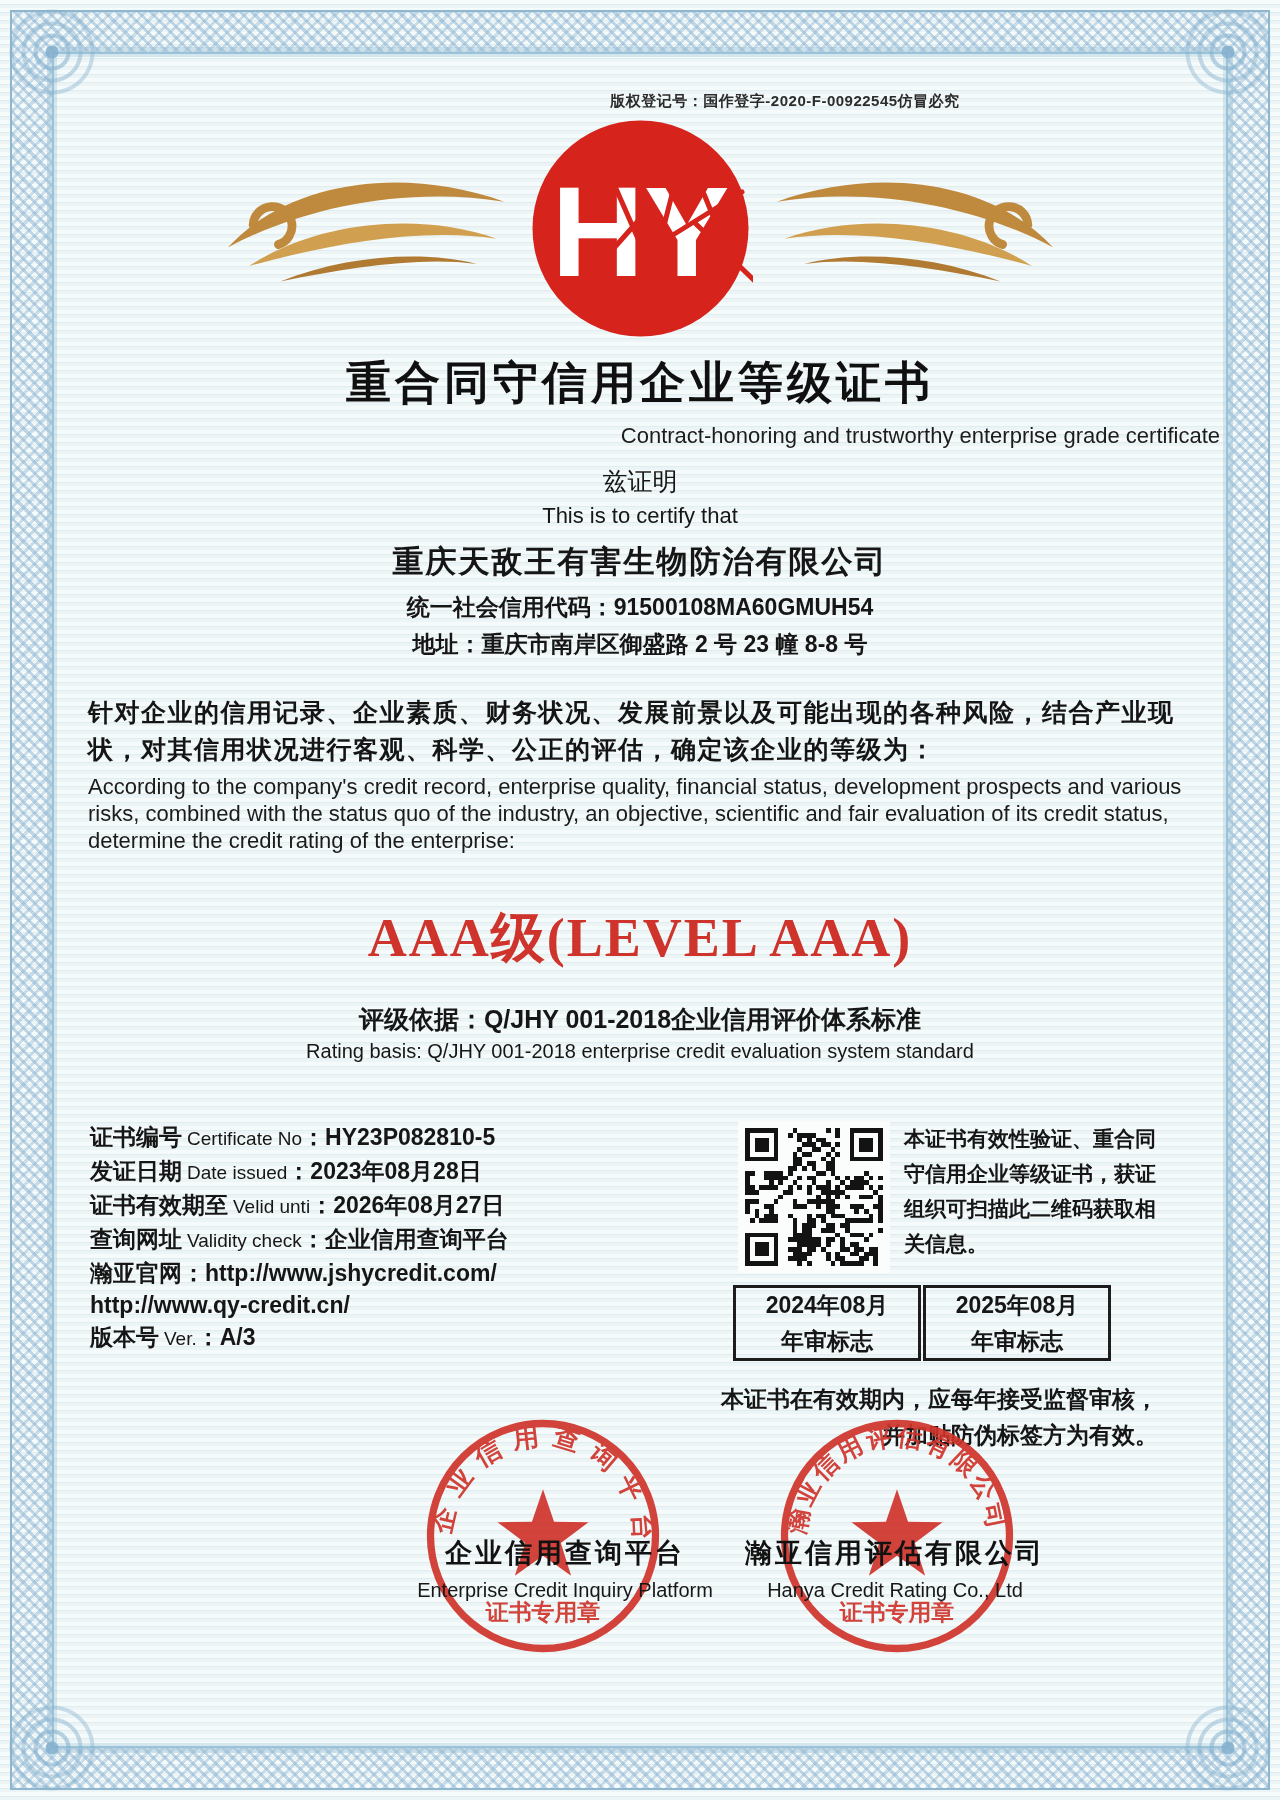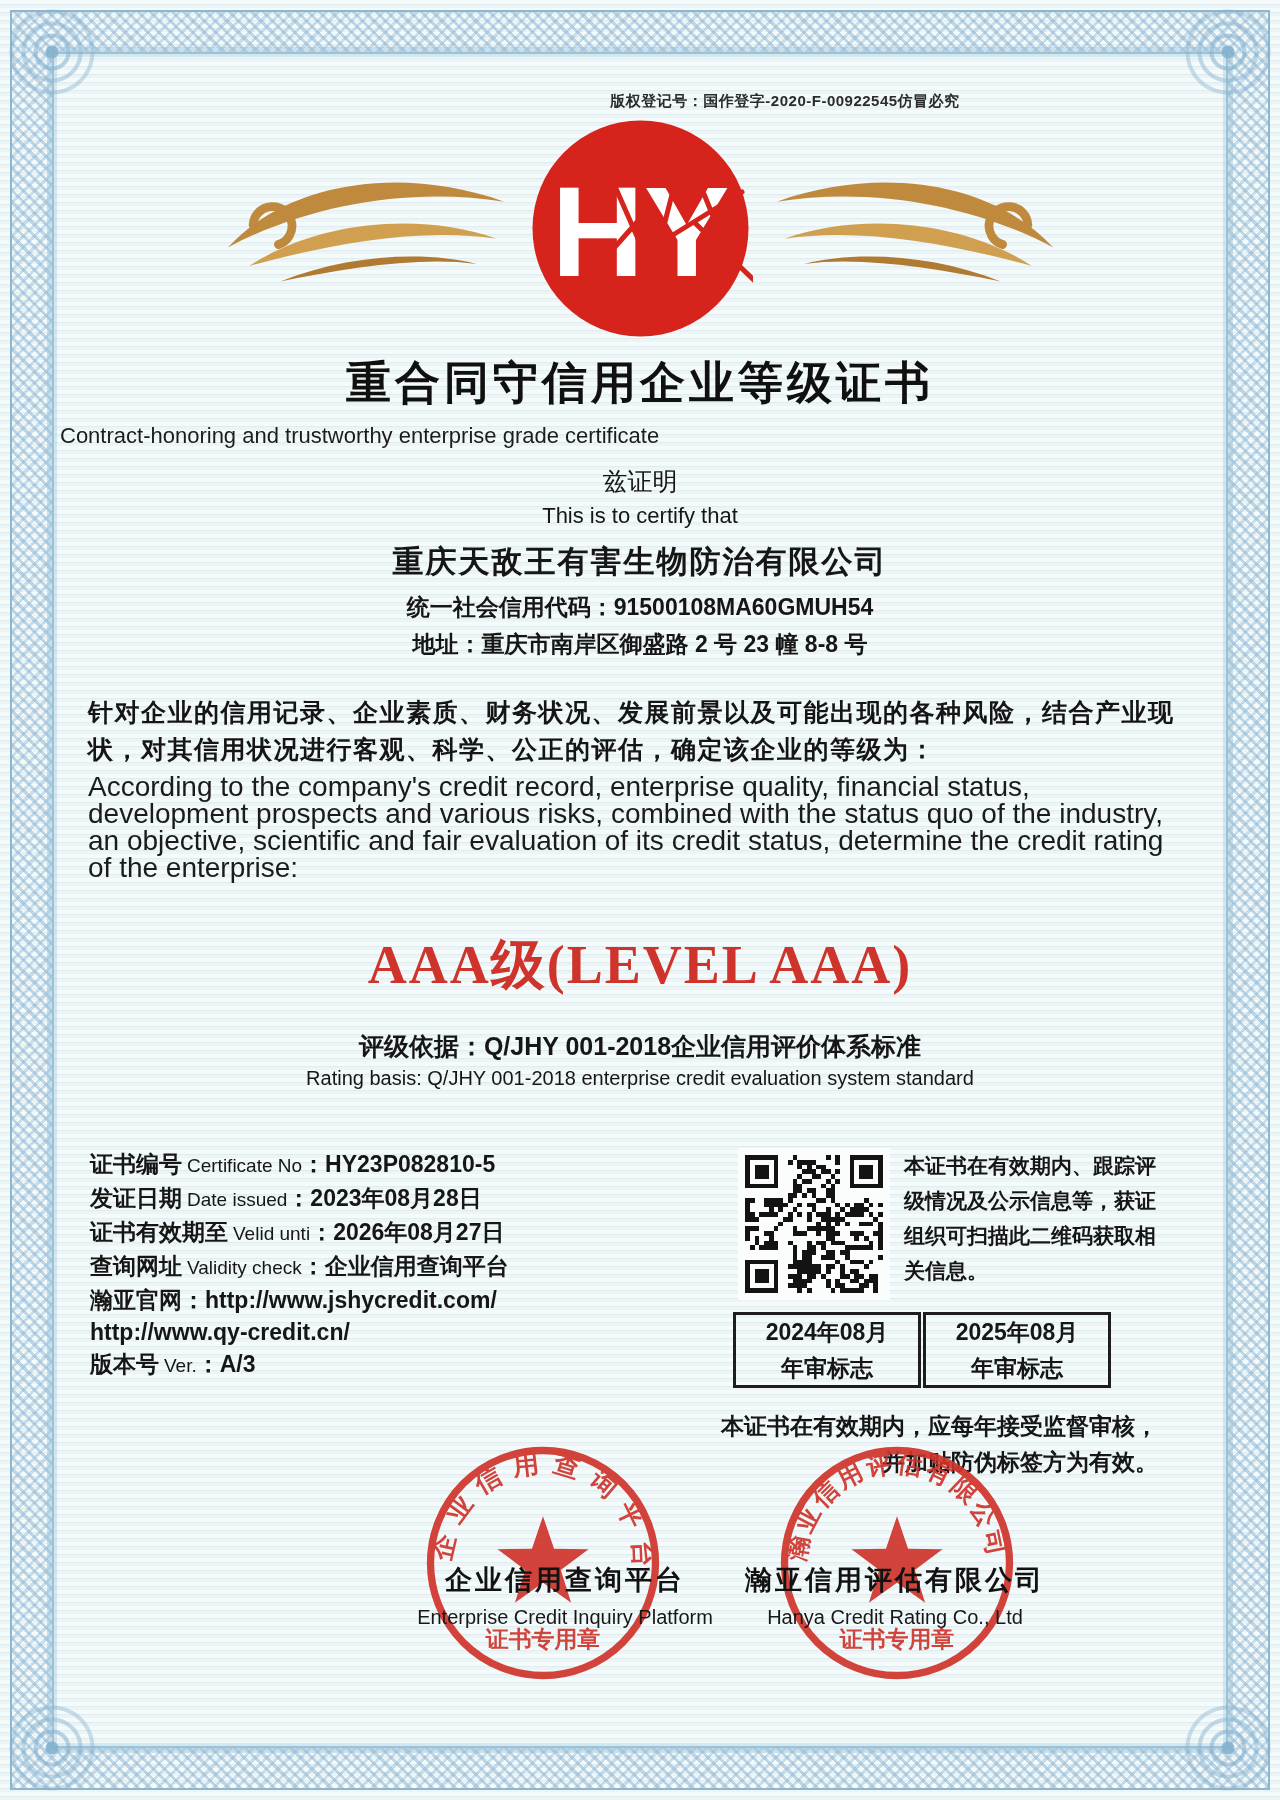--- a/index.html
+++ b/index.html
@@ -41,29 +41,29 @@
     margin-top:36px; text-align:center; position:relative; left:145px;
     font-size:15px; font-weight:600; color:#2b2b2b; letter-spacing:.5px;
   }
 
   .logo-row { display:flex; align-items:center; justify-content:center; gap:16px; margin-top:4px; height:226px; }
   .flourish { width:292px; height:150px; flex:0 0 auto; }
   .flourish.mirror { transform:scaleX(-1); }
   .logo-badge { width:225px; height:225px; flex:0 0 auto; }
 
   .title-cn { text-align:center; font-size:45px; font-weight:600; letter-spacing:4px; margin-top:12px; color:#101010; }
-  .title-en { text-align:left; font-size:22px; font-weight:500; margin-top:10px; color:#1c1c1c; }
+  .title-en { text-align:right; font-size:22px; font-weight:500; margin-top:10px; color:#1c1c1c; }
   .certify-cn { text-align:center; font-size:25px; font-weight:500; margin-top:16px; }
   .certify-en { text-align:center; font-size:22px; font-weight:500; margin-top:5px; }
   .company { text-align:center; font-size:31px; font-weight:800; letter-spacing:2px; margin-top:12px; }
   .code-line { text-align:center; font-size:23px; font-weight:600; margin-top:9px; }
   .addr-line { text-align:center; font-size:23px; font-weight:600; margin-top:6px; }
 
   .para-cn { margin:34px 28px 0; font-size:25px; line-height:37px; font-weight:600; letter-spacing:1.5px; color:#151515; }
-  .para-en { margin:5px 28px 0; font-size:28px; line-height:27px; font-weight:500; color:#1b1b1b; }
+  .para-en { margin:5px 28px 0; font-size:22px; line-height:27px; font-weight:500; color:#1b1b1b; }
 
   .rating { text-align:center; margin-top:48px; font-size:54px; font-weight:800; letter-spacing:2px; color:#ce342b;font-family:Liberation Serif, serif; }
   .basis-cn { text-align:center; margin-top:28px; font-size:25px; font-weight:600; }
   .basis-en { text-align:center; margin-top:4px; font-size:20px; font-weight:500; }
 
   .mid { display:flex; margin:58px 0 0 30px; }
   .details { width:548px; font-size:23px; font-weight:600; }
   .detail-row { line-height:32px; white-space:nowrap; }
   .detail-row .en { font-size:19px; font-weight:500; margin-left:5px; }
 
@@ -458,21 +458,21 @@
                 <rect x="13" y="28" width="1" height="1"></rect>
                 <rect x="18" y="28" width="1" height="1"></rect>
                 <rect x="20" y="28" width="1" height="1"></rect>
                 <rect x="21" y="28" width="1" height="1"></rect>
                 <rect x="22" y="28" width="1" height="1"></rect>
                 <rect x="23" y="28" width="1" height="1"></rect>
                 <rect x="24" y="28" width="1" height="1"></rect>
                 <rect x="27" y="28" width="1" height="1"></rect>
               </g>
           </svg>
-          <div class="qr-note">本证书在有效期内、跟踪评级情况及公示信息等，获证组织可扫描此二维码获取相关信息。</div>
+          <div class="qr-note">本证书有效性验证、重合同守信用企业等级证书，获证组织可扫描此二维码获取相关信息。</div>
         </div>
 
         <div class="badges">
           <div class="badge">
             <span>2024年08月</span>
             <span>年审标志</span>
           </div>
           <div class="badge">
             <span>2025年08月</span>
             <span>年审标志</span>

